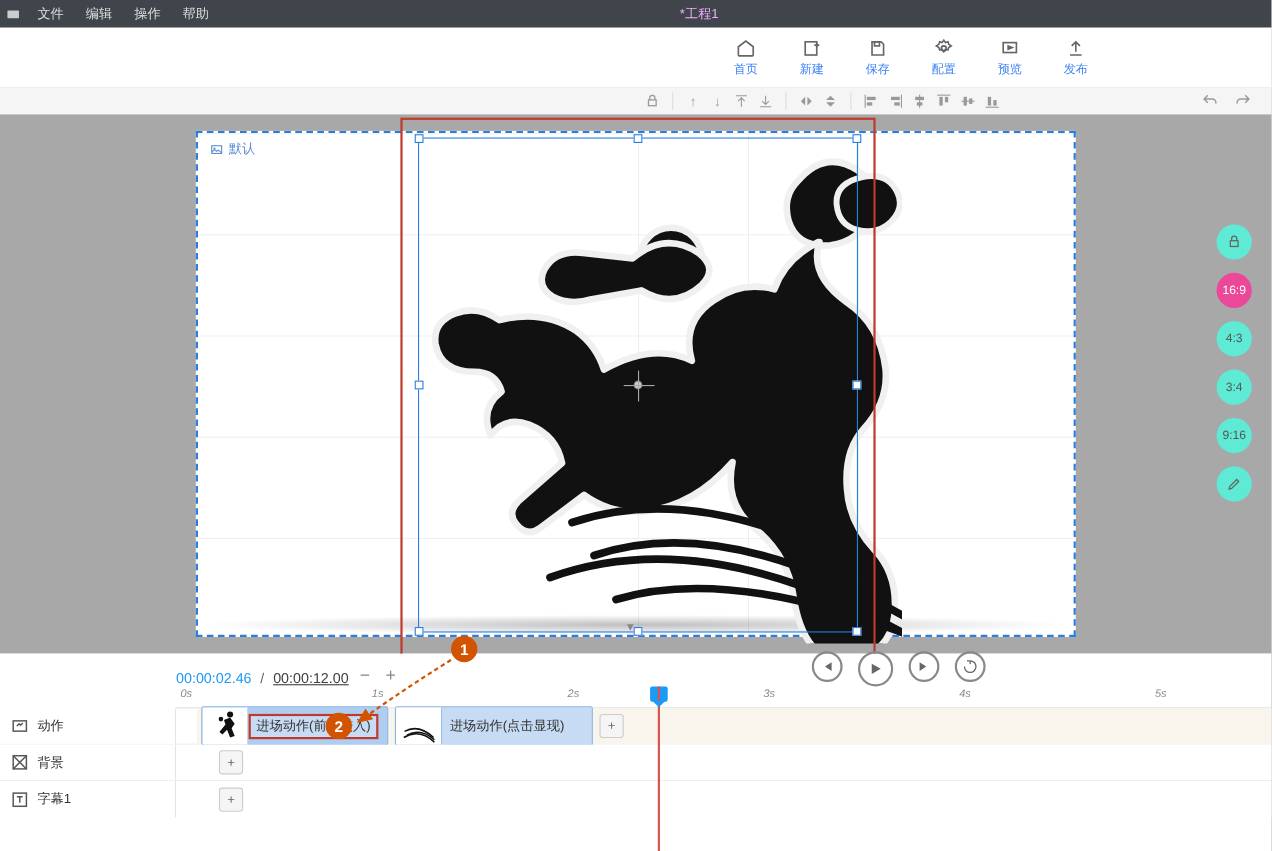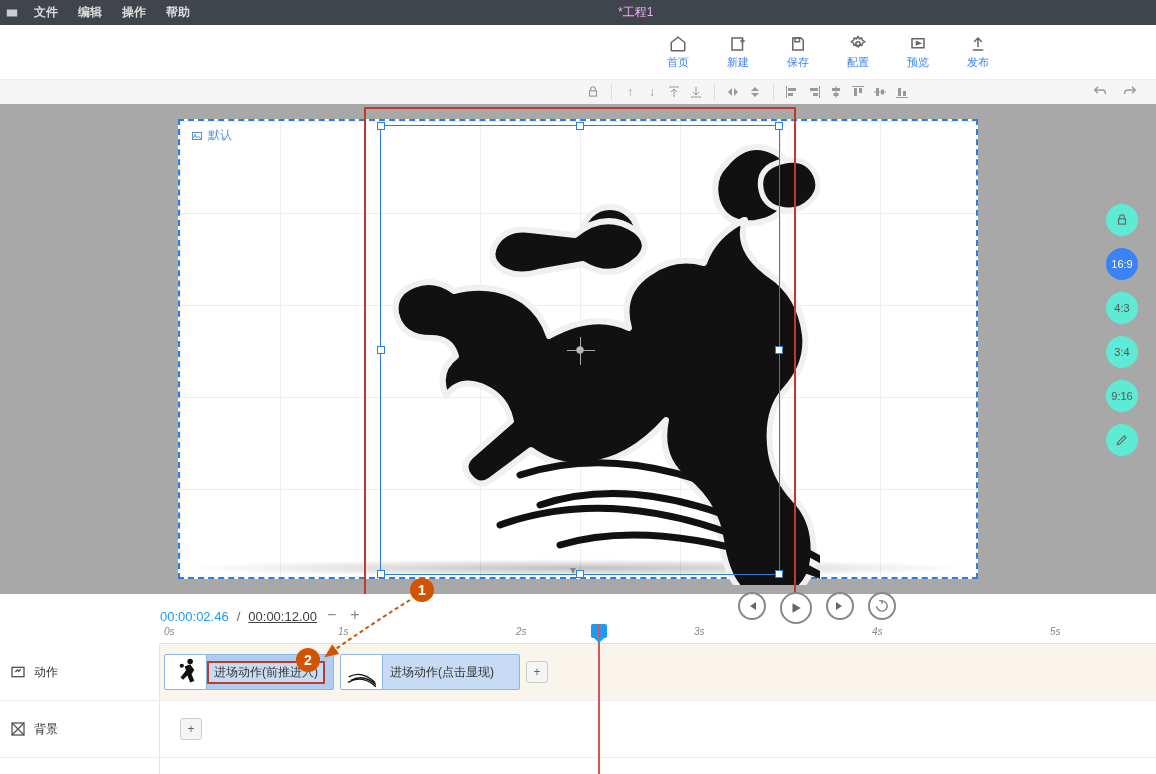--- a/index.html
+++ b/index.html
@@ -1,20 +1,20 @@
 <!DOCTYPE html>
 <html><head>
 <meta charset="utf-8">
 <style>
 * { margin: 0; padding: 0; box-sizing: border-box; font-family: "Microsoft YaHei", Arial, sans-serif; }
 body { width: 1156px; height: 774px; overflow: hidden; background: #fff; font-size: 12px; color: #333; }
 
 .topbar { height: 25px; background: #3f454a; display: flex; align-items: center; color: #ddd; position: relative; }
 .topbar .app-icon { width: 24px; display: flex; align-items: center; justify-content: center; }
-.topbar .menu-item { padding: 0 10px; line-height: 25px; cursor: default; font-weight: bold; }
+.topbar .menu-item { padding: 0 10px; line-height: 25px; cursor: default; }
 .topbar .title { position: absolute; left: 50%; transform: translateX(-50%); color: #f0abfc; right: 0; text-align: left; width: 200px; left: 718px; }
 
 .toolbar { height: 55px; background: #fff; display: flex; align-items: center; justify-content: center; gap: 38px; border-bottom: 1px solid #eee; padding-left: 500px; }
 .tool-btn { display: flex; flex-direction: column; align-items: center; gap: 2px; color: #3b82f6; cursor: pointer; }
 .tool-btn svg { width: 18px; height: 18px; }
 .tool-btn span { font-size: 11px; }
 
 .align-bar { height: 24px; background: #f5f5f5; display: flex; align-items: center; gap: 2px; padding: 0 6px; position: relative; }
 .align-bar .spacer-left { flex: 0 0 575px; }
 .align-icon { width: 20px; height: 20px; display: flex; align-items: center; justify-content: center; color: #999; cursor: pointer; }
@@ -32,41 +32,41 @@
 .sel-center { position: absolute; top: calc(50% - 4px); left: calc(50% - 4px); width: 8px; height: 8px; border: 1px solid #888; background: #ccc; border-radius: 50%; }
 .sel-center::before { content: ''; position: absolute; left: 3px; top: -10px; width: 1px; height: 28px; background: #aaa; }
 .sel-center::after { content: ''; position: absolute; top: 3px; left: -10px; height: 1px; width: 28px; background: #aaa; }
 .red-box { position: absolute; border: 2px solid #c0392b; top: -14px; left: 184px; width: 432px; height: 490px; pointer-events: none; }
 .athlete { position: absolute; top: 4px; left: 160px; width: 480px; height: 460px; }
 .canvas-shadow { position: absolute; bottom: 0; left: 0; right: 0; height: 18px; background: radial-gradient(ellipse at center, rgba(0,0,0,0.25), transparent 70%); }
 .arrow-down { position: absolute; bottom: 0px; left: calc(50% - 8px); color: #888; }
 
 .ratio-panel { position: absolute; right: 18px; top: 100px; display: flex; flex-direction: column; gap: 12px; }
 .ratio-btn { width: 32px; height: 32px; border-radius: 50%; background: #5eead4; color: #555; display: flex; align-items: center; justify-content: center; font-size: 11px; cursor: pointer; }
-.ratio-btn.active { background: #3b82f6; color: #fff; }
+.ratio-btn.active { background: #ec4899; color: #fff; }
 .ratio-btn svg { width: 14px; height: 14px; }
 
 .playback-bar { height: 30px; display: flex; align-items: flex-end; padding: 0 160px 0 160px; gap: 6px; position: relative; }
 .time-cur { color: #1b9af7; font-size: 13px; }
 .time-sep { color: #666; font-size: 13px; margin: 0 2px; }
 .time-tot { color: #404040; font-size: 13px; text-decoration: underline; }
 .zoom-btn { color: #888; font-size: 16px; padding: 0 4px; cursor: pointer; }
 .play-controls { position: absolute; right: 260px; display: flex; gap: 14px; }
 .pc-btn { width: 28px; height: 28px; border: 2px solid #888; border-radius: 50%; display: flex; align-items: center; justify-content: center; color: #666; cursor: pointer; }
 .pc-btn.big { width: 32px; height: 32px; }
 
 .timeline-ruler { height: 20px; position: relative; border-bottom: 1px solid #e0e0e0; margin-left: 160px; }
 .ruler-mark { position: absolute; top: 2px; font-size: 10px; color: #888; font-style: italic; }
 .playhead { position: absolute; top: 0; left: 598px; width: 2px; height: 150px; z-index: 50; pointer-events: none; }
 .playhead::before { content: ''; position: absolute; top: 0; left: -7px; width: 16px; height: 14px; background: #1b9af7; border-radius: 2px; }
 .playhead::after { content: ''; position: absolute; top: 13px; left: -5px; border-left: 6px solid transparent; border-right: 6px solid transparent; border-top: 6px solid #1b9af7; }
 .playhead-line { position: absolute; top: 0; left: 0; width: 2px; height: 100%; background: #d9534f; }
 
 .tracks { position: relative; }
-.track-row { height: 57px; display: flex; border-bottom: 1px solid #eee; position: relative; }
+.track-row { height: 33px; display: flex; border-bottom: 1px solid #eee; position: relative; gap: 19px; }
 .track-head { width: 160px; flex: 0 0 160px; display: flex; align-items: center; gap: 8px; padding-left: 10px; background: #fff; border-right: 1px solid #e5e5e5; }
 .track-head svg { width: 16px; height: 16px; color: #555; }
 .track-content { flex: 1; background: #fff; position: relative; display: flex; align-items: center; padding-left: 4px; gap: 6px; }
 .track-row.anim .track-content { background: #f9f5ec; }
 .clip { height: 36px; border: 1px solid #8db7e6; background: #c7dcf4; display: flex; align-items: center; border-radius: 2px; overflow: hidden; cursor: pointer; }
 .clip.sel { background: #aecdf0; }
 .clip-thumb { width: 42px; height: 100%; background: #fff; display: flex; align-items: center; justify-content: center; border-right: 1px solid #8db7e6; }
 .clip-label { padding: 0 6px; font-size: 12px; color: #333; border: 1px solid transparent; }
 .clip.sel .clip-label { border: 2px solid #c0392b; padding: 1px 5px; background: #c7dcf4; }
 .add-btn { width: 22px; height: 22px; border: 1px solid #ccc; background: #f5f5f5; display: flex; align-items: center; justify-content: center; color: #666; cursor: pointer; border-radius: 3px; }

